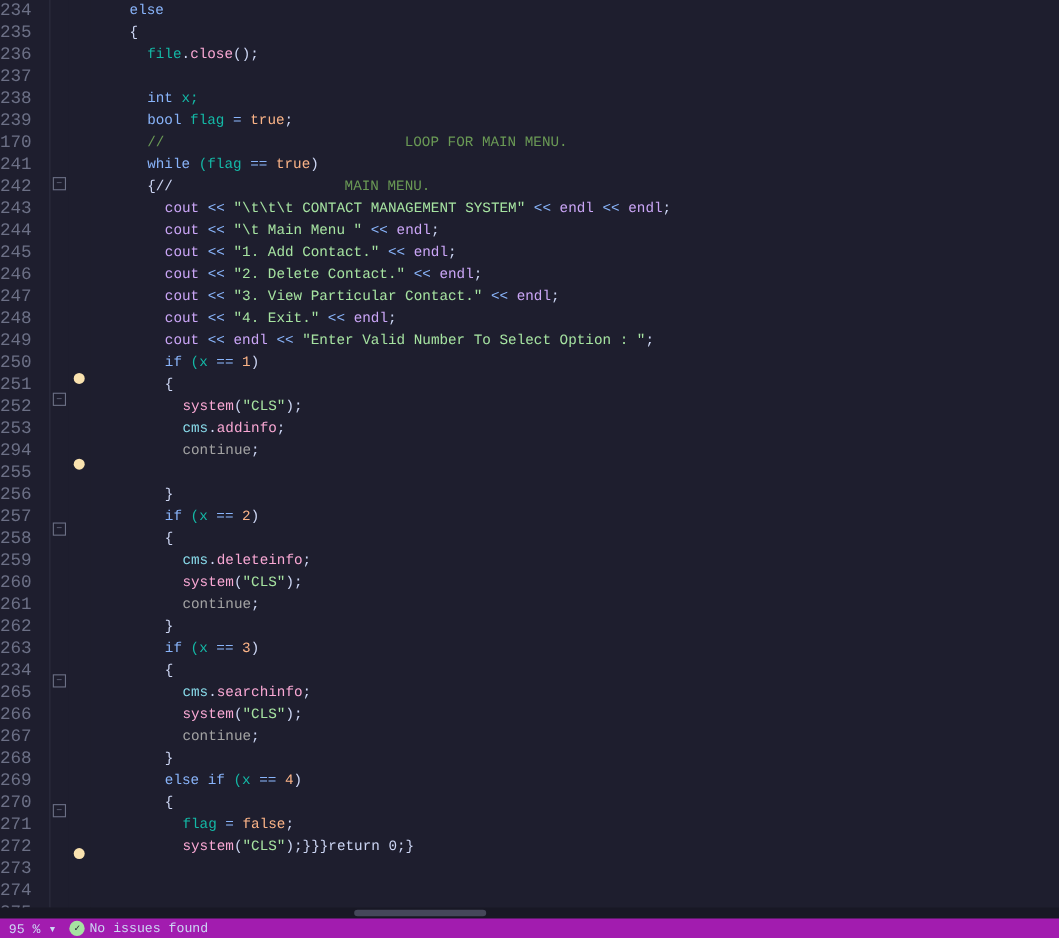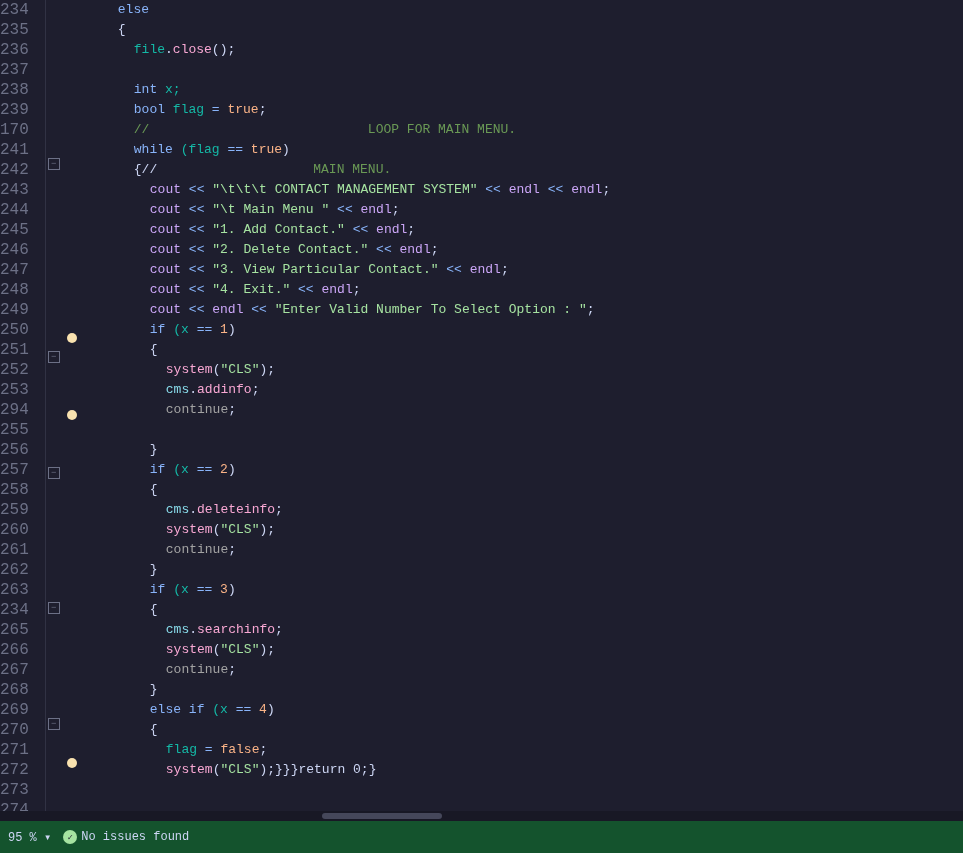--- a/index.html
+++ b/index.html
@@ -105,22 +105,22 @@
     .fn { color: #f9a8d4; } 
     .num { color: #fab387; } 
     .op { color: #89b4fa; } 
     .plain { color: #14b8a6; }
     .bool-val { color: #fab387; }
     .punct { color: #cdd6f4; }
     .obj { color: #89dceb; }
     .io-kw { color: #cba6f7; }
 
     .status-bar {
-      height: 32px;
-      background: #14532d;
+      height: 18px;
+      background: #a21caf;
       display: flex;
       align-items: center;
       padding: 0 8px;
       gap: 12px;
       font-size: 12px;
       color: #cdd6f4;
       flex-shrink: 0;
     }
     .status-zoom {
       color: #cdd6f4;

